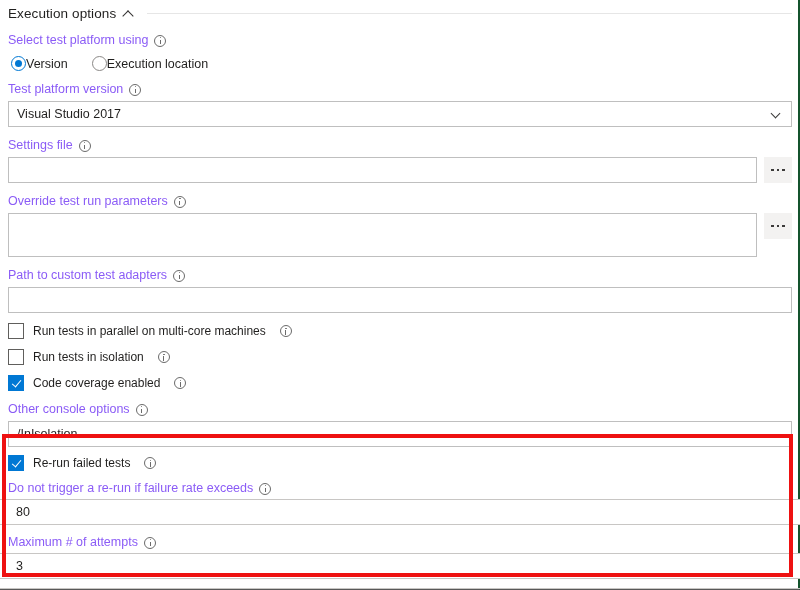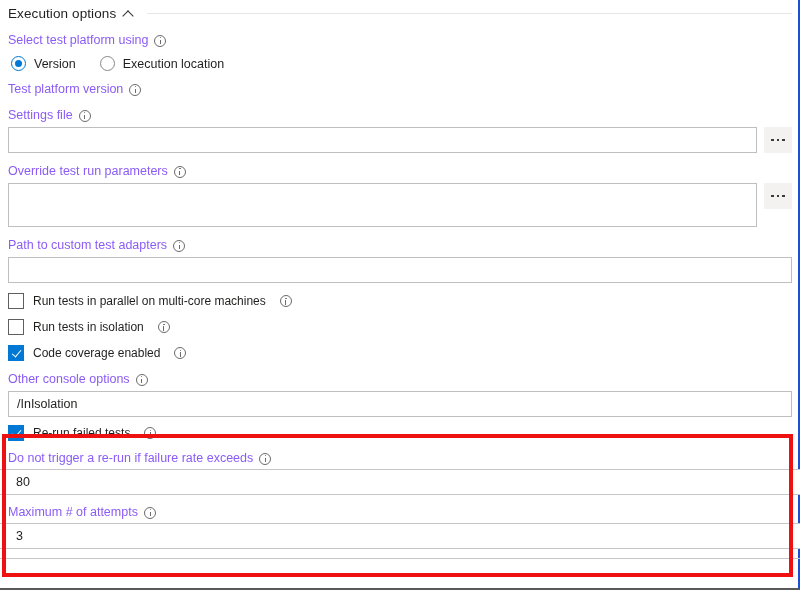--- a/index.html
+++ b/index.html
@@ -14,21 +14,21 @@
     font-size: 12.5px;
     color: #201f1e;
     overflow: hidden;
   }
 
   .page {
     position: relative;
     width: 800px;
     height: 590px;
     box-sizing: border-box;
-    border-right: 2px solid #1d4ed8;
+    border-right: 2px solid #14532d;
     border-bottom: 2px solid #595959;
     background: #fff;
   }
 
   
   .section-header {
     display: flex;
     align-items: center;
     gap: 7px;
     padding: 5px 0 0 8px;
@@ -196,21 +196,20 @@
     display: flex;
     align-items: center;
     gap: 24px;
     margin-top: 8px;
     margin-bottom: 2px;
     padding-left: 3px;
   }
   .radio-item {
     display: flex;
     align-items: center;
-    gap: 8px;
     cursor: pointer;
     font-size: 12.5px;
   }
   .radio-mark {
     width: 15px;
     height: 15px;
     border-radius: 50%;
     border: 1.3px solid #8a8886;
     box-sizing: border-box;
     position: relative;
@@ -332,20 +331,24 @@
       <label class="radio-item">
         <span class="radio-mark"></span>
         <span>Execution location</span>
       </label>
     </div>
 
     <div class="field-label">
       <span>Test platform version</span>
       <span class="info-icon"></span>
     </div>
+    <div class="dropdown">
+      <input class="txt" type="text" readonly="" value="Visual Studio 2017" style="">
+      <span class="dd-chevron"></span>
+    </div>
 
     <div class="field-label">
       <span>Settings file</span>
       <span class="info-icon"></span>
     </div>
     <div class="row-with-btn">
       <input class="txt" type="text" value="" style="">
       <button class="ellipsis-btn">
         <span class="dot"></span>
         <span class="dot"></span>

